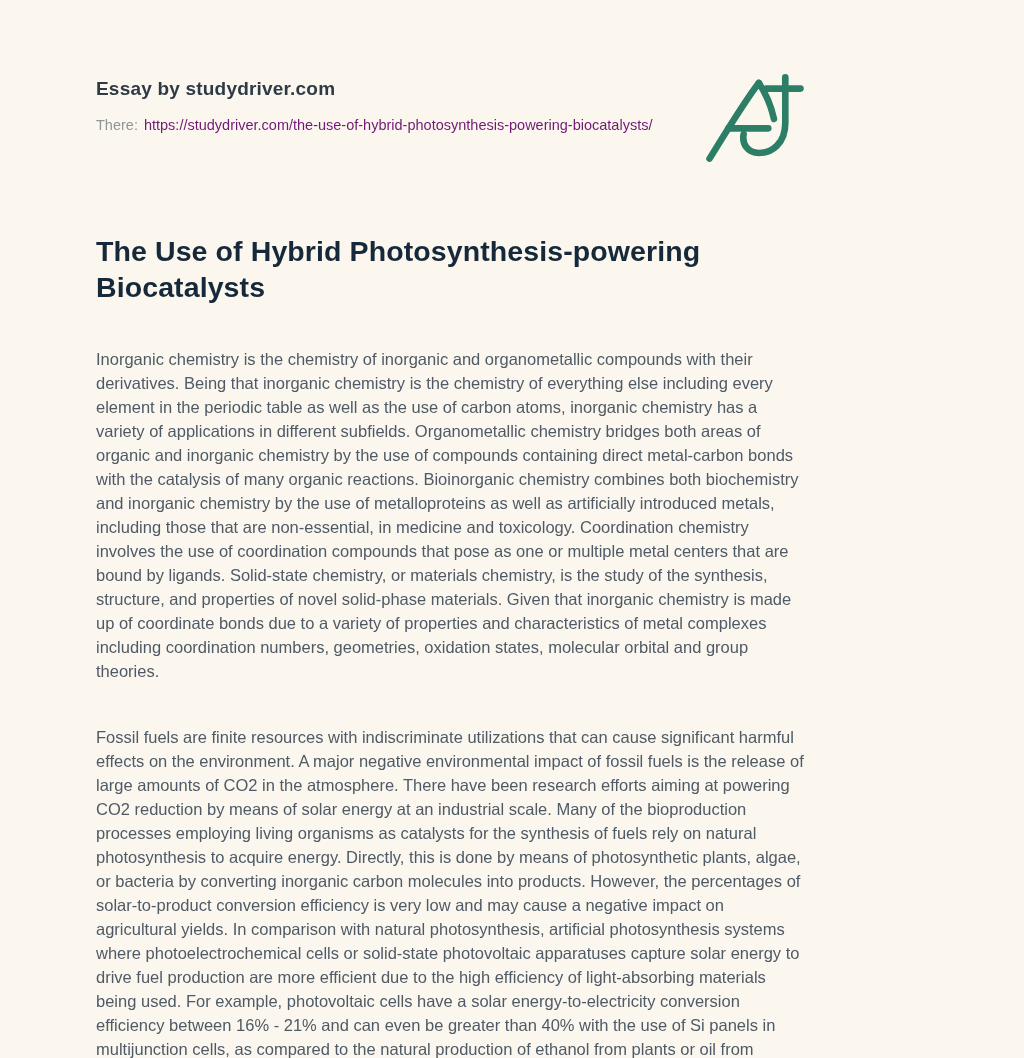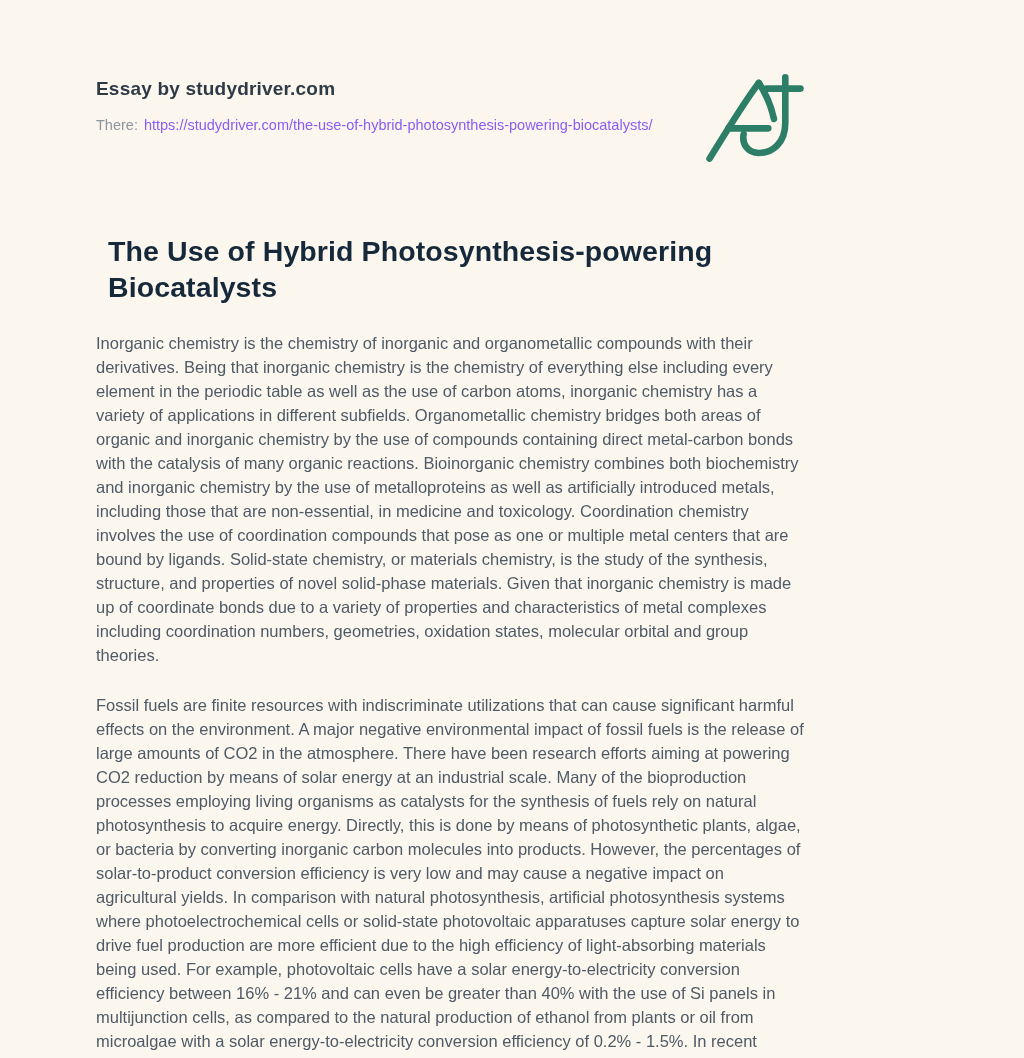--- a/index.html
+++ b/index.html
@@ -26,42 +26,42 @@
   }
   .source-line {
     margin-top: 17px;
     font-size: 14.5px;
   }
   .source-label {
     color: #8f959d;
     margin-right: 6px;
   }
   .source-url {
-    color: #8b5cf6;
+    color: #701a75;
     text-decoration: none;
     cursor: pointer;
   }
   .logo {
     position: absolute;
     top: 68px;
     right: 92px;
     width: 106px;
     height: 98px;
   }
   .logo svg { width: 100%; height: 100%; display: block; }
   h1.title {
-    margin: 100px 0 0 12px;
+    margin: 100px 0 0 0;
     font-size: 28.5px;
     line-height: 36px;
     font-weight: 700;
     color: #15293b;
     letter-spacing: .1px;
   }
   .body-copy p {
-    margin: 26px 0 0 0;
+    margin: 42px 0 0 0;
     font-size: 16.5px;
     line-height: 24px;
     color: #4e5a66;
     text-align: left;
   }
 </style>
 </head>
 <body>
 
 <div class="page">

